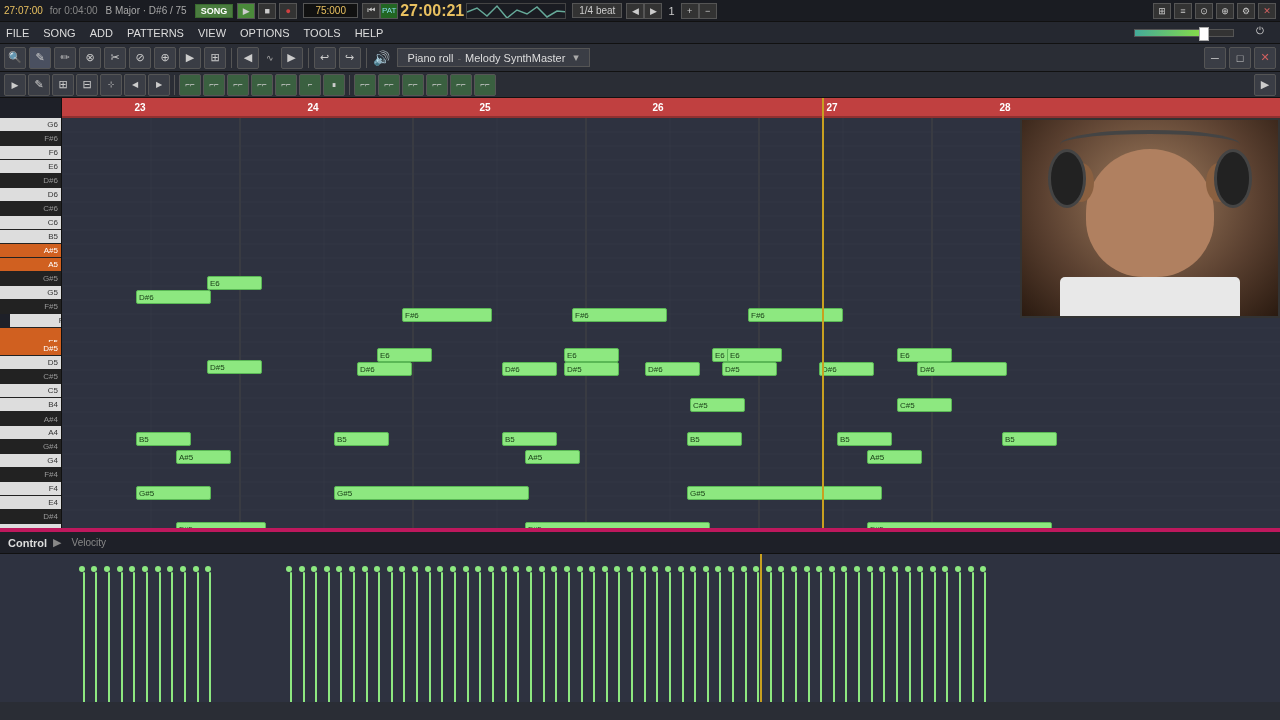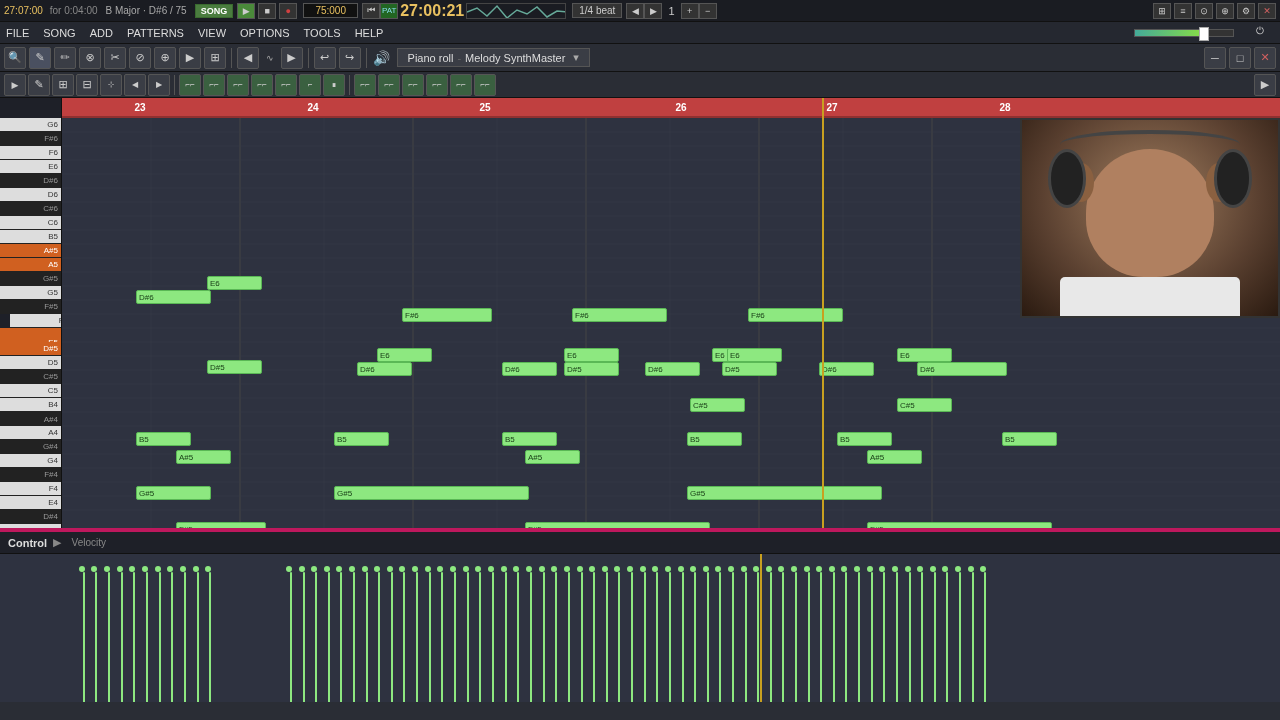--- a/index.html
+++ b/index.html
@@ -359,21 +359,21 @@
       <div class="piano-key black" style="top: 412px; height: 14px; line-height: 14px;">D#4</div>
       <div class="piano-key white" style="top: 426px; height: 14px; line-height: 14px;">D4</div>
     </div>
 
   <div id="note-grid">
 
     <div id="measure-ruler">
     <div class="measure-label" style="left: 78px;">23</div>
         <div class="measure-label" style="left: 251px;">24</div>
         <div class="measure-label" style="left: 423px;">25</div>
-        <div class="measure-label" style="left: 596px; margin-left: 23px;">26</div>
+        <div class="measure-label" style="left: 596px;">26</div>
         <div class="measure-label" style="left: 770px;">27</div>
         <div class="measure-label" style="left: 943px;">28</div>
       </div>
 
     <svg style="position:absolute;top:20px;left:0;width:100%;height:calc(100% - 20px);pointer-events:none;">
 
       <line x1="178" y1="0" x2="178" y2="1000" stroke="#444" stroke-width="1"></line>
       <line x1="351" y1="0" x2="351" y2="1000" stroke="#444" stroke-width="1"></line>
       <line x1="524" y1="0" x2="524" y2="1000" stroke="#444" stroke-width="1"></line>
       <line x1="697" y1="0" x2="697" y2="1000" stroke="#444" stroke-width="1"></line>

